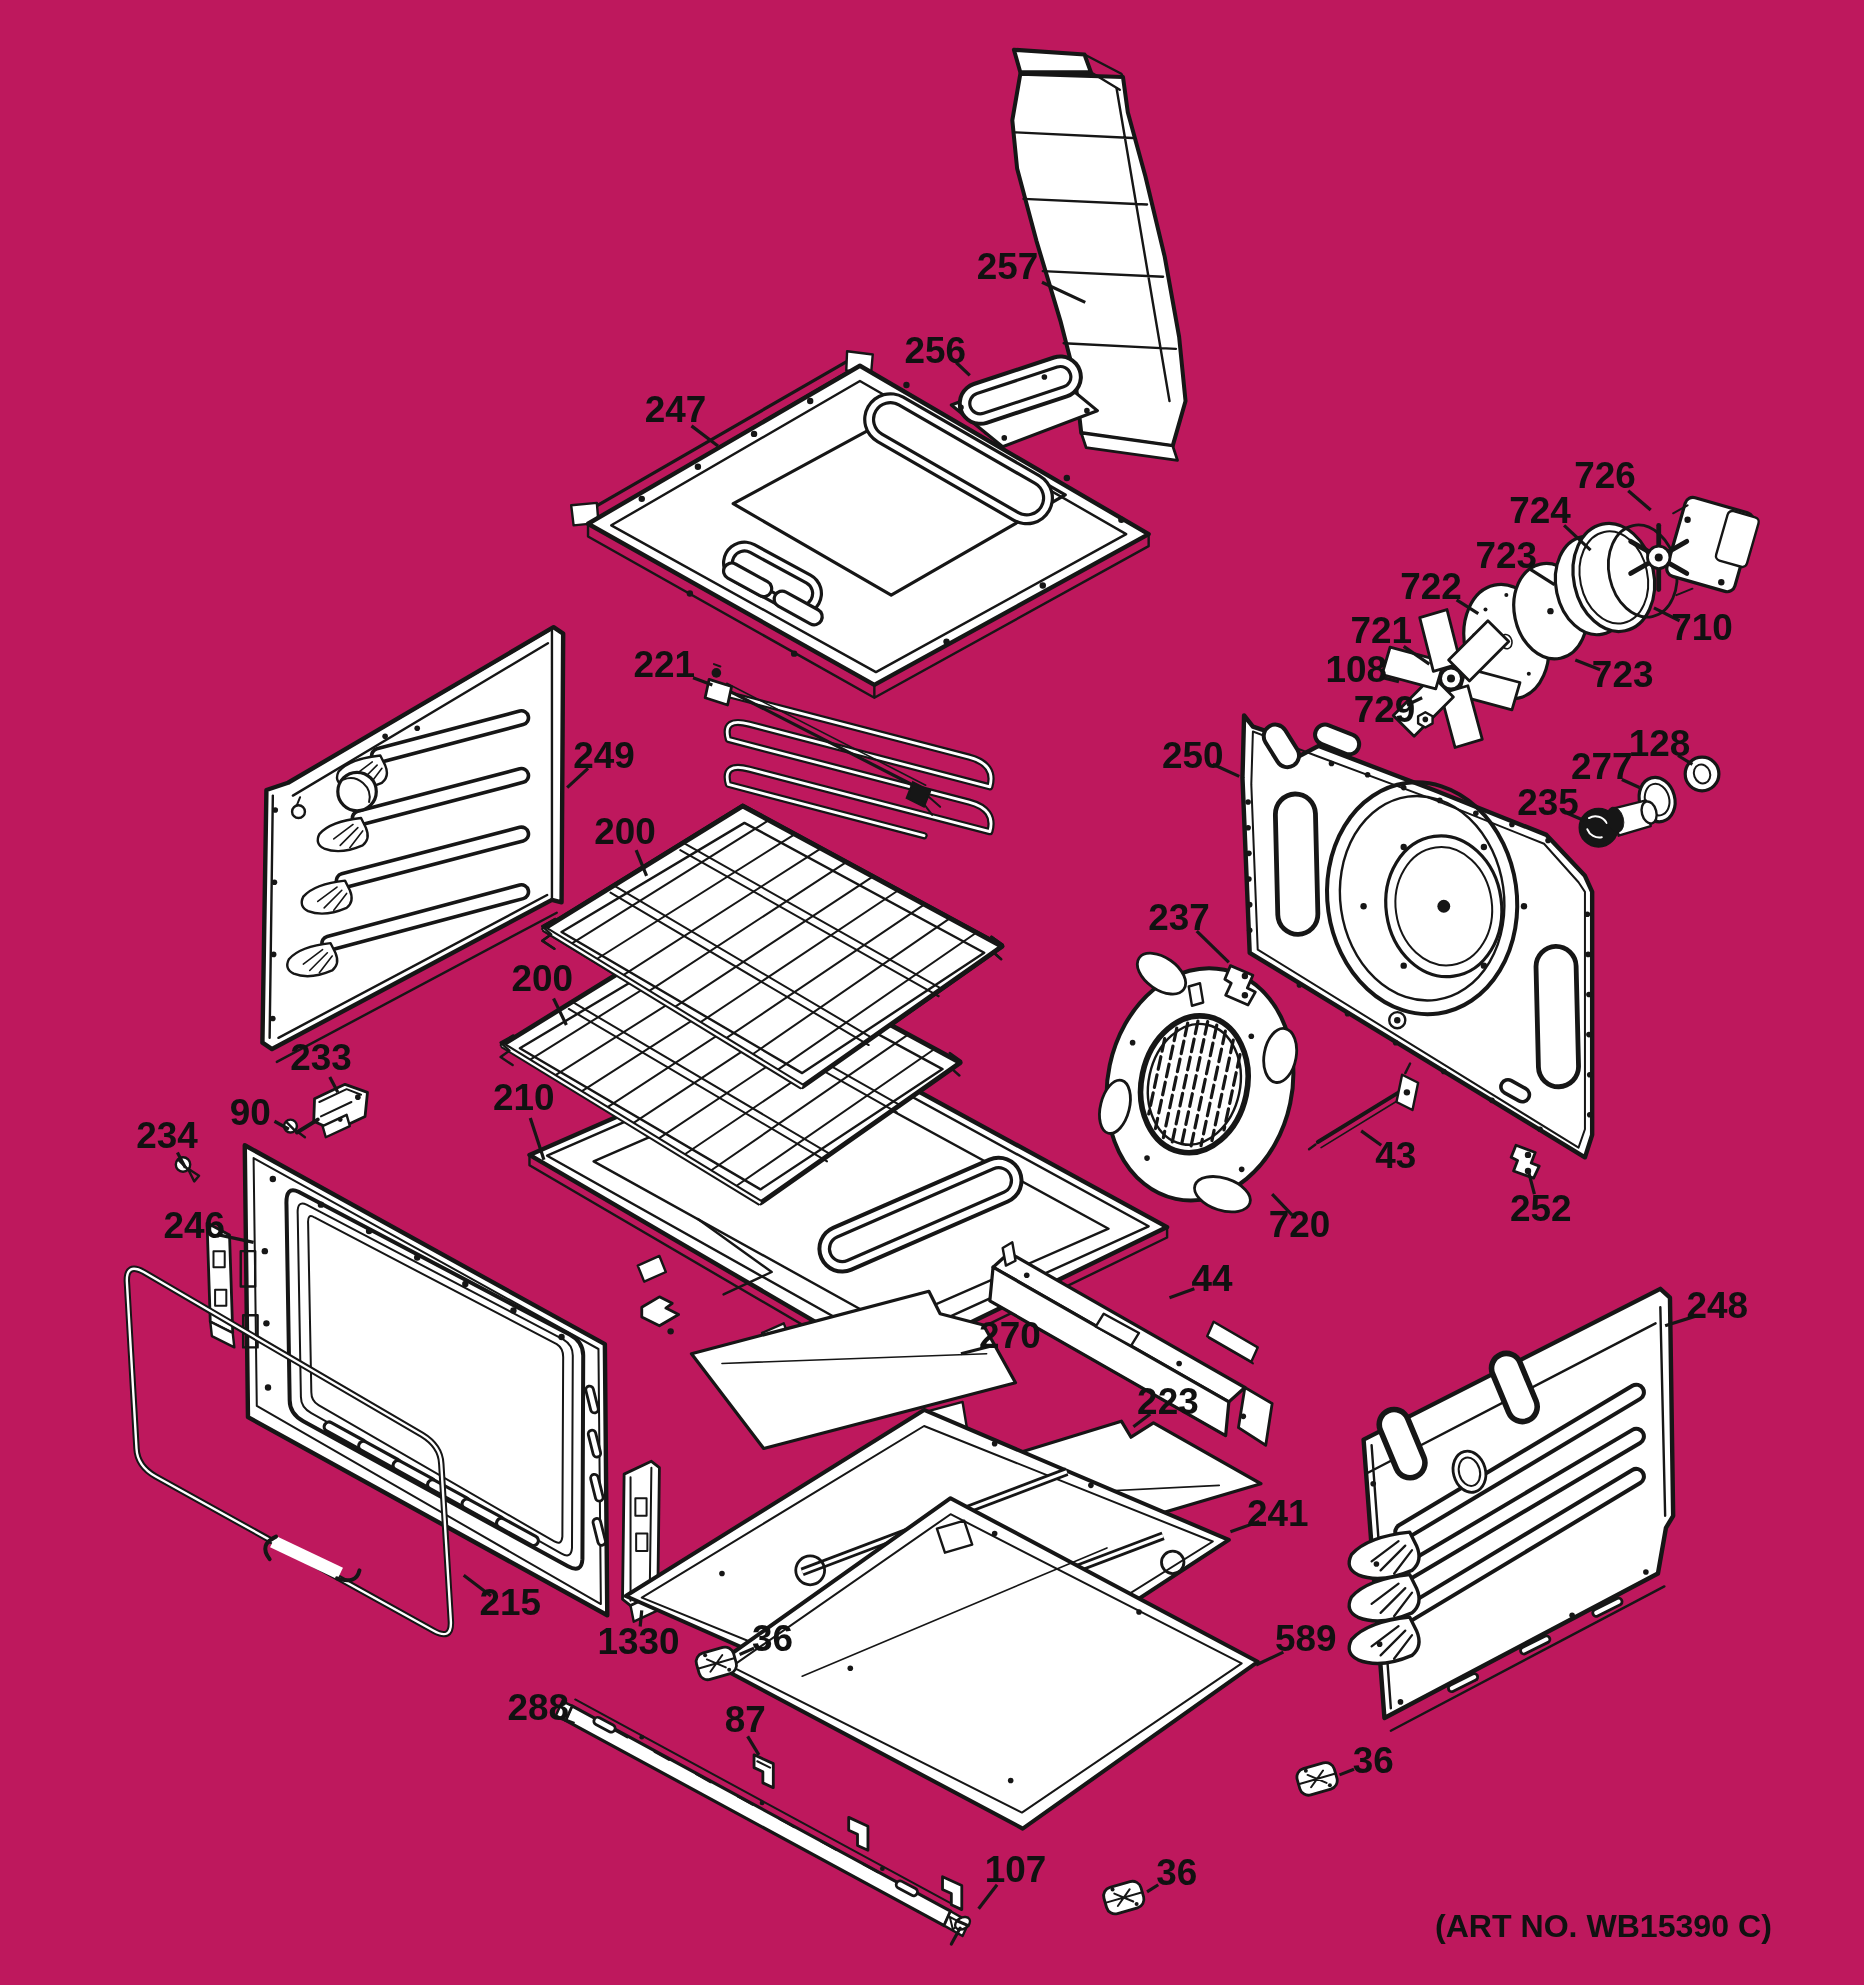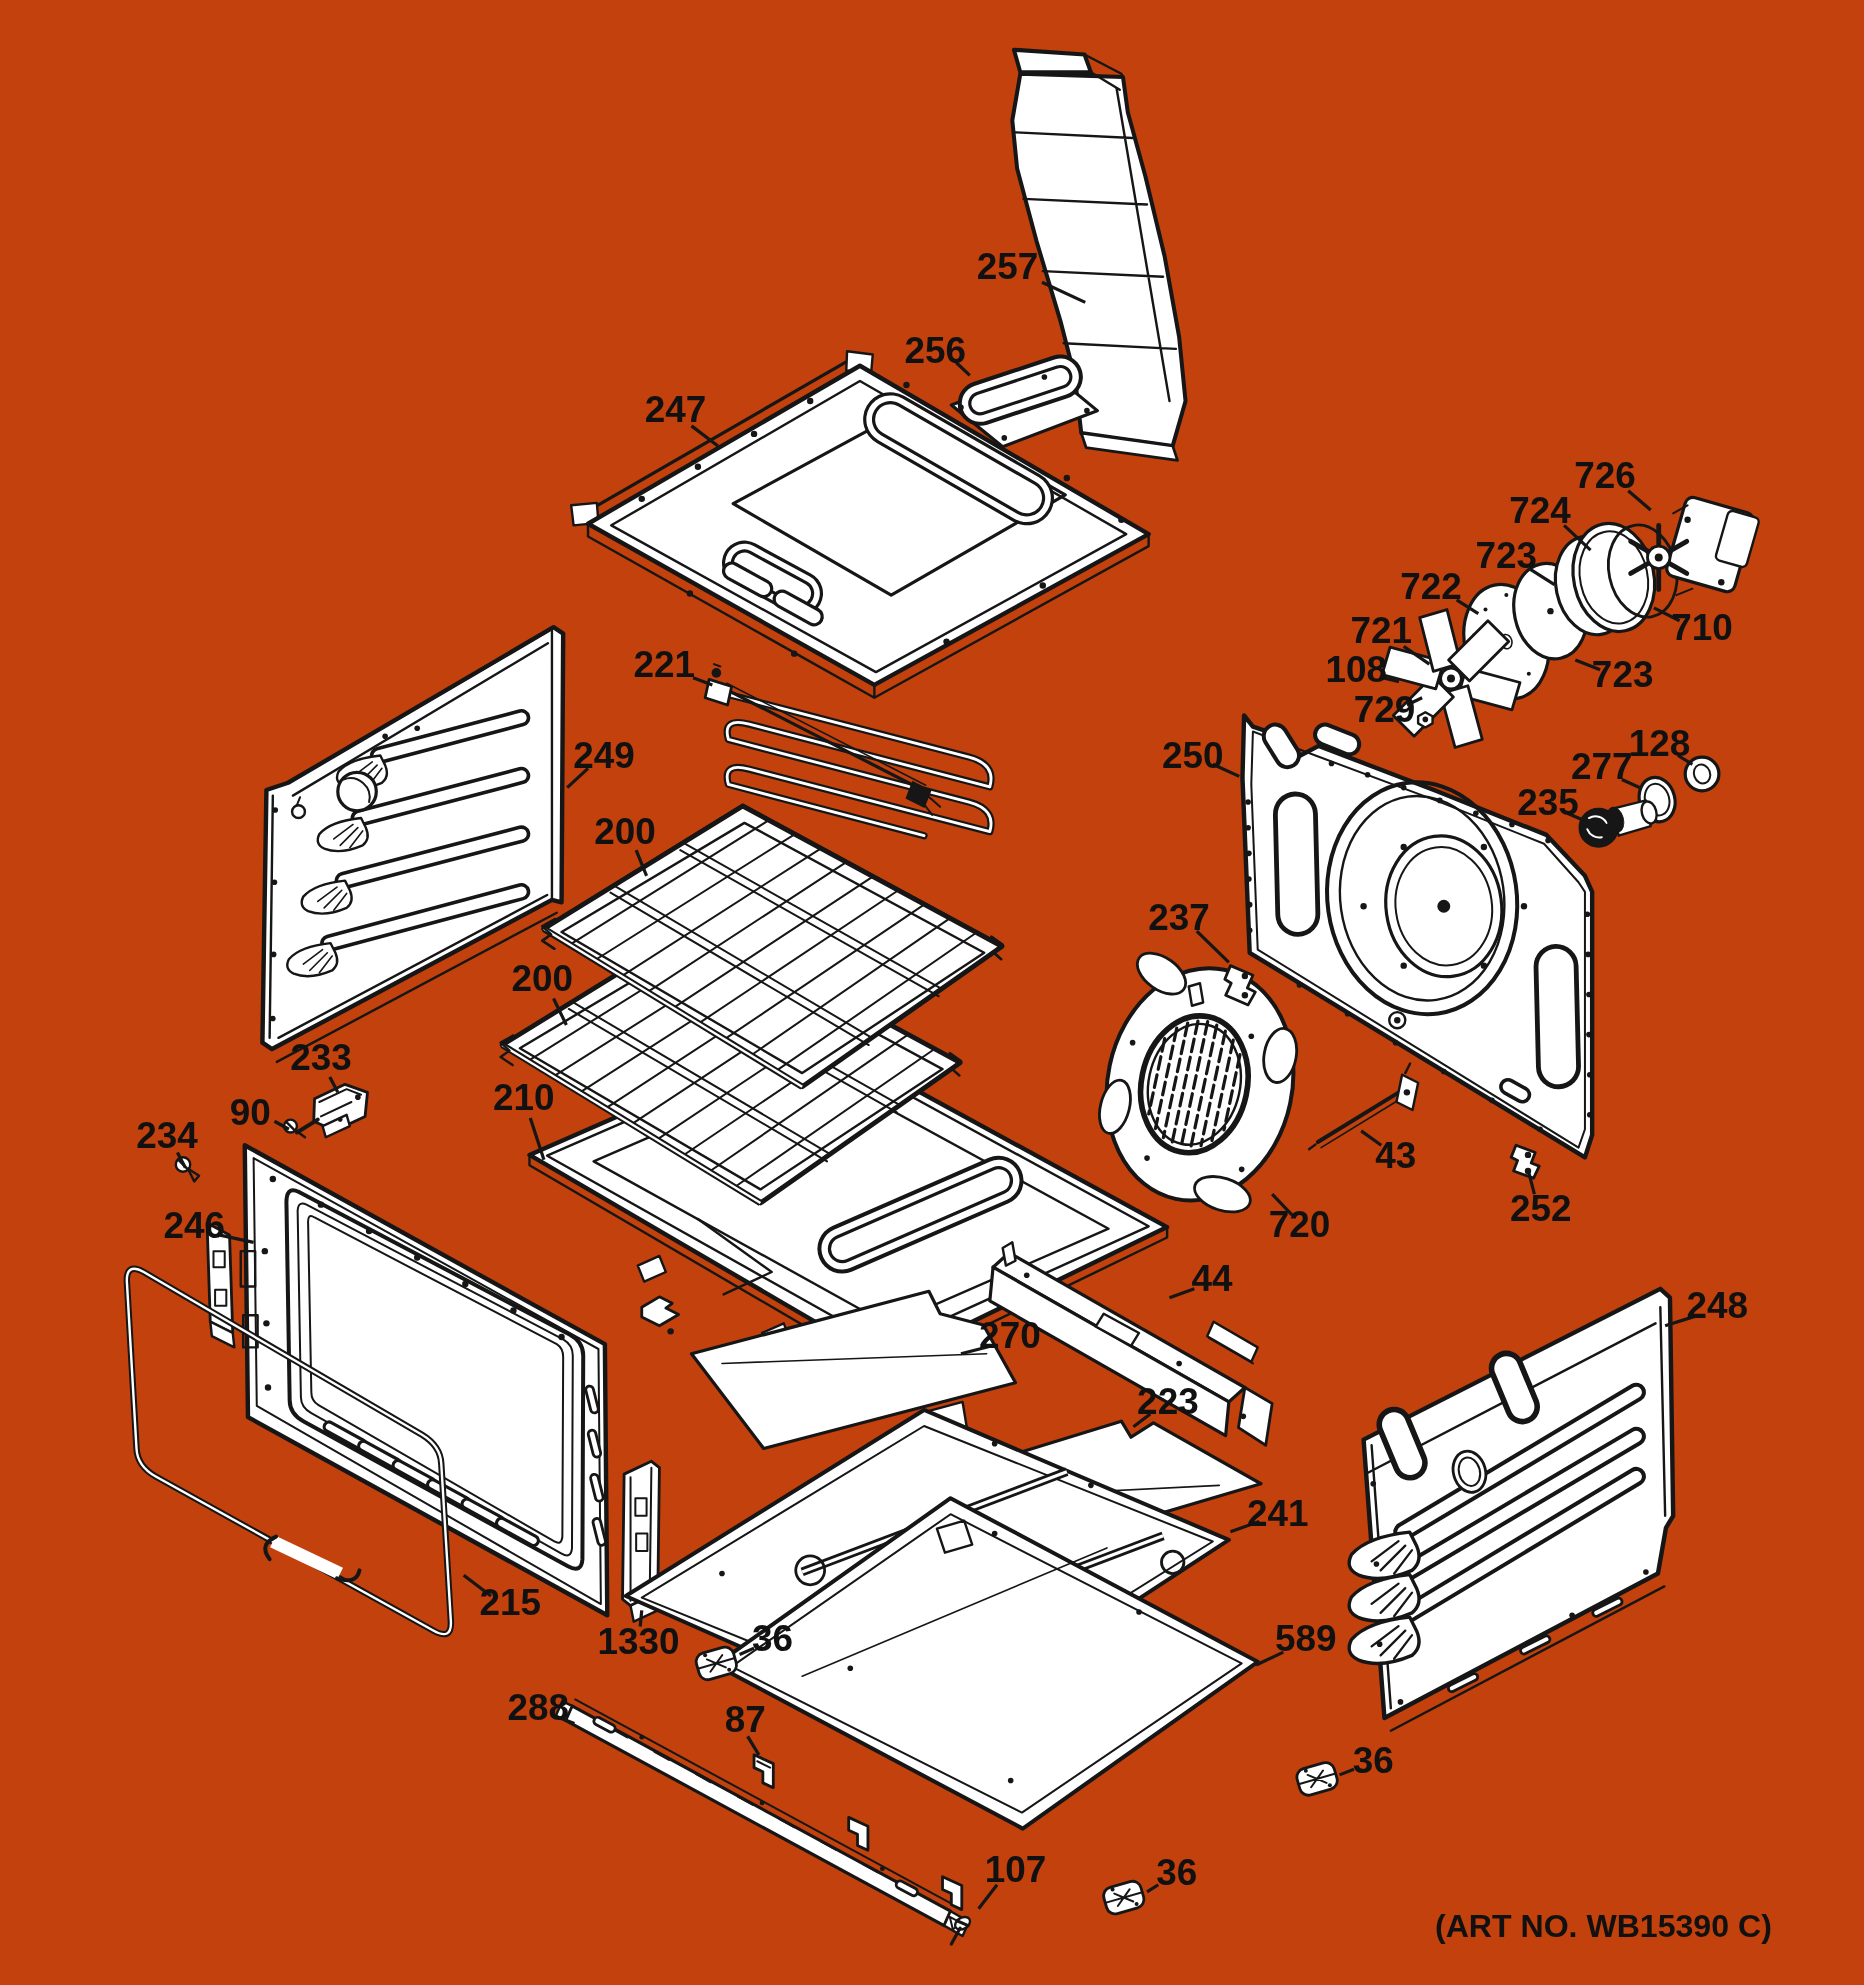--- a/index.html
+++ b/index.html
@@ -1,16 +1,16 @@
 <!DOCTYPE html>
 <html style="font-size:13px"><head>
 <meta charset="utf-8">
 <style>
   html,body { margin:0; padding:0; background:#ffffff; }
-  .stage { position:relative; width:1865px; height:1985px; background:#c2410c; overflow:hidden; }
+  .stage { position:relative; width:1865px; height:1985px; background:#be185d; overflow:hidden; }
   svg { position:absolute; left:0; top:0; }
   .ink   { stroke:#161616; fill:none; stroke-linecap:round; stroke-linejoin:round; }
   .fillw { stroke:#161616; fill:#ffffff; stroke-linecap:round; stroke-linejoin:round; }
   .dark  { stroke:#161616; fill:#161616; }
   .wcore { stroke:#ffffff; fill:none; stroke-linecap:round; stroke-linejoin:round; }
   .dot   { fill:#161616; stroke:none; }
   .callout { font-family:"Liberation Sans", sans-serif; font-weight:700; fill:#111111;
              text-anchor:middle; dominant-baseline:middle; }
   .artno  { font-family:"Liberation Sans", sans-serif; font-weight:700; fill:#111111;
             text-anchor:middle; dominant-baseline:middle; }

